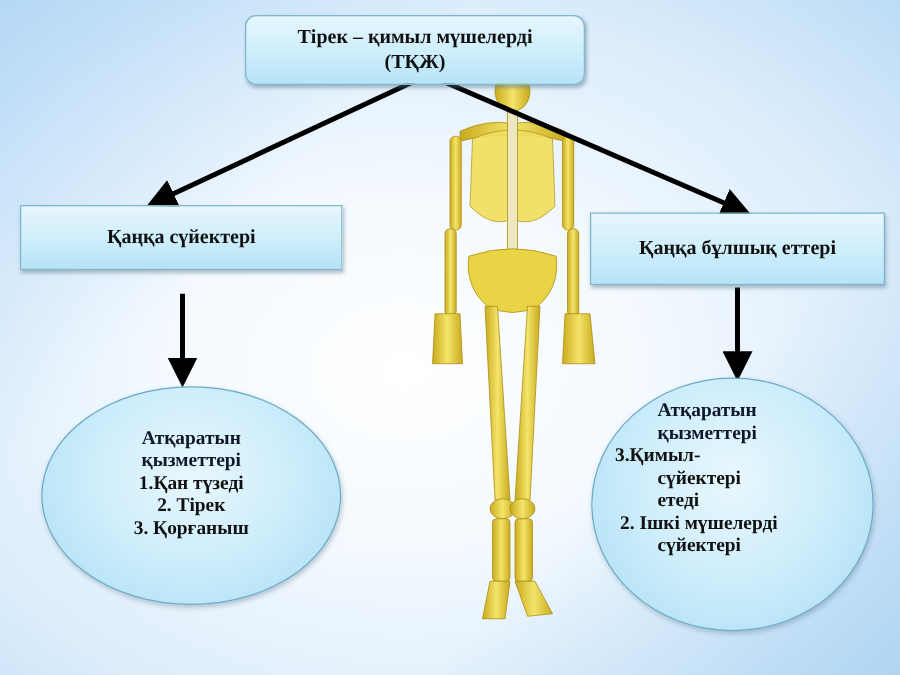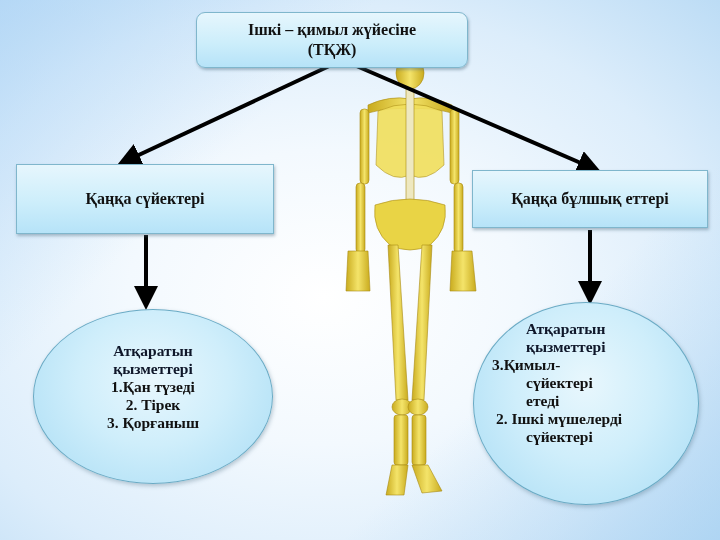--- a/index.html
+++ b/index.html
@@ -15,21 +15,21 @@
     }
     .box {
       position: absolute; box-sizing: border-box;
       display: flex; align-items: center; justify-content: center; text-align: center;
       font-weight: bold; color: #111; font-size: 16px; line-height: 20px;
       background: linear-gradient(to bottom, #e6f6fd 0%, #cdeefb 55%, #b6e3f8 100%);
       border: 1px solid #7fb6cc;
       box-shadow: 1px 2px 3px rgba(80,110,130,0.45);
     }
     .box-top { left: 196px; top: 12px; width: 272px; height: 56px; border-radius: 9px; padding: 0 10px; }
-    .box-left { left: 16px; top: 164px; width: 258px; height: 70px; }
+    .box-left { left: 16px; top: 164px; width: 258px; height: 52px; }
     .box-right { left: 472px; top: 170px; width: 236px; height: 58px; }
     .ellipse {
       position: absolute; box-sizing: border-box;
       border-radius: 50%;
       border: 1px solid #6aaac4;
       background: radial-gradient(ellipse at 50% 40%, #e8f7fd 0%, #cfeefb 45%, #a8dcf4 100%);
       box-shadow: 1px 2px 4px rgba(90,120,140,0.4);
     }
     .ellipse-left { left: 33px; top: 309px; width: 240px; height: 175px; }
     .ellipse-right { left: 473px; top: 302px; width: 226px; height: 203px; }
@@ -101,21 +101,21 @@
       </marker>
     </defs>
     <line x1="340" y1="61" x2="128" y2="160" stroke="#000" stroke-width="4" marker-end="url(#ah)"></line>
     <line x1="345" y1="61" x2="590" y2="167" stroke="#000" stroke-width="4" marker-end="url(#ah)"></line>
     <line x1="146" y1="235" x2="146" y2="298" stroke="#000" stroke-width="4" marker-end="url(#ah)"></line>
     <line x1="590" y1="230" x2="590" y2="293" stroke="#000" stroke-width="4" marker-end="url(#ah)"></line>
   </svg>
 
   <div class="box box-top">
     <div>
-      <div>Ішкі – қимыл жүйесіне</div>
+      <div>Тірек – қимыл мүшелерді</div>
       <div>(ТҚЖ)</div>
     </div>
   </div>
 
   <div class="box box-left">
     <span>Қаңқа сүйектері</span>
   </div>
 
   <div class="box box-right">
     <span>Қаңқа бұлшық еттері</span>

